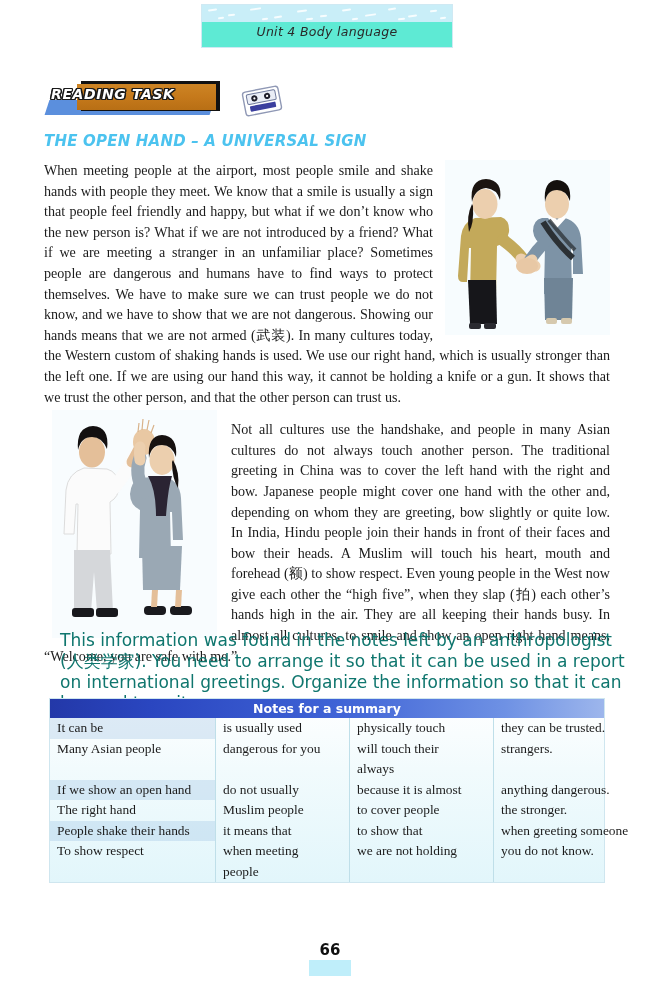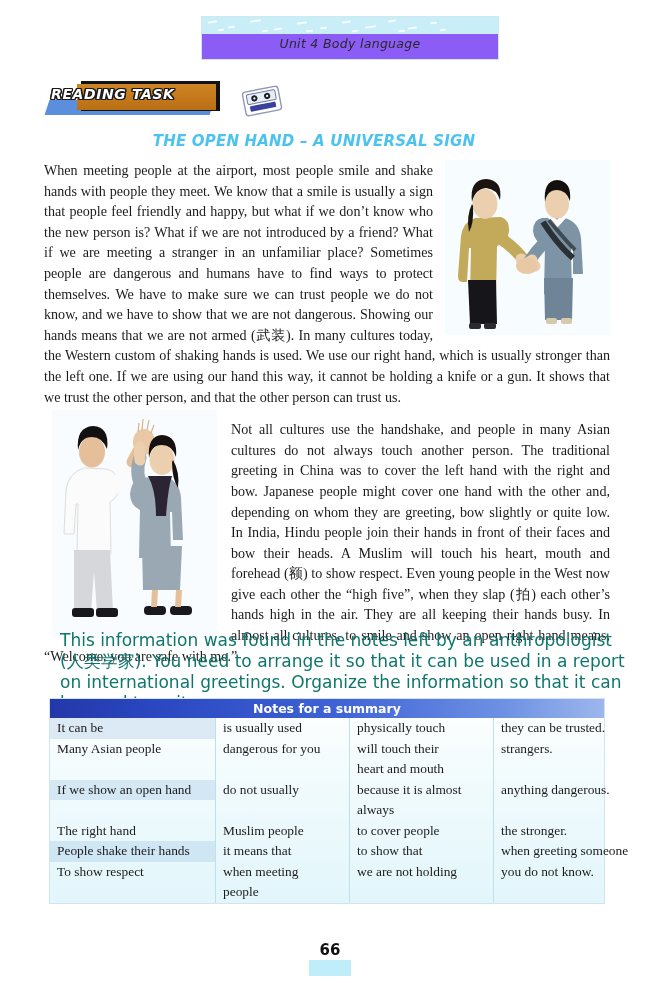--- a/index.html
+++ b/index.html
@@ -13,24 +13,24 @@
     position: relative;
     overflow: hidden;
     font-family: "Liberation Serif", "DejaVu Serif", serif;
     color: #1b1b1b;
   }
 
   
   #unit-band {
     position: absolute;
     left: 201px;
-    top: 16px;
-    width: 298px;
+    top: 4px;
+    width: 252px;
     height: 44px;
-    background: #8b5cf6;
+    background: #5eead4;
     border: 1px solid #cfe9f3;
     box-sizing: border-box;
   }
   #unit-band .texture {
     position: absolute;
     left: 0; right: 0; top: 0;
     height: 17px;
     background: #c9eef8;
     overflow: hidden;
   }
@@ -126,21 +126,21 @@
     top: 132px;
     width: 566px;
   }
   #article-title {
     font-family: "DejaVu Sans", sans-serif;
     font-weight: 700;
     font-style: italic;
     font-size: 15px;
     letter-spacing: .2px;
     color: #4cc3ef;
-    text-align: center;
+    text-align: left;
     margin: 0 0 10px 0;
     padding-right: 26px;
   }
   .body-text {
     font-size: 14.1px;
     line-height: 20.6px;
     text-align: justify;
     margin: 0;
     text-indent: 0;
   }
@@ -392,36 +392,30 @@
       </div>
       <div class="nrow">
         <div class="ncell">Many Asian people</div>
         <div class="ncell">dangerous for you</div>
         <div class="ncell">will touch their</div>
         <div class="ncell">strangers.</div>
       </div>
       <div class="nrow">
         <div class="ncell"></div>
         <div class="ncell"></div>
-        <div class="ncell"> heart and mouth</div>
+        <div class="ncell"> always</div>
         <div class="ncell"></div>
       </div>
       <div class="nrow tint">
         <div class="ncell">If we show an open hand</div>
         <div class="ncell">do  not usually</div>
         <div class="ncell">because it is almost</div>
         <div class="ncell">anything dangerous.</div>
       </div>
       <div class="nrow">
-        <div class="ncell"></div>
-        <div class="ncell"></div>
-        <div class="ncell"> always</div>
-        <div class="ncell"></div>
-      </div>
-      <div class="nrow">
         <div class="ncell">The right hand</div>
         <div class="ncell">Muslim people</div>
         <div class="ncell">to cover people</div>
         <div class="ncell">the stronger.</div>
       </div>
       <div class="nrow tint">
         <div class="ncell">People shake their hands</div>
         <div class="ncell">it means that</div>
         <div class="ncell">to show that</div>
         <div class="ncell">when greeting someone</div>

